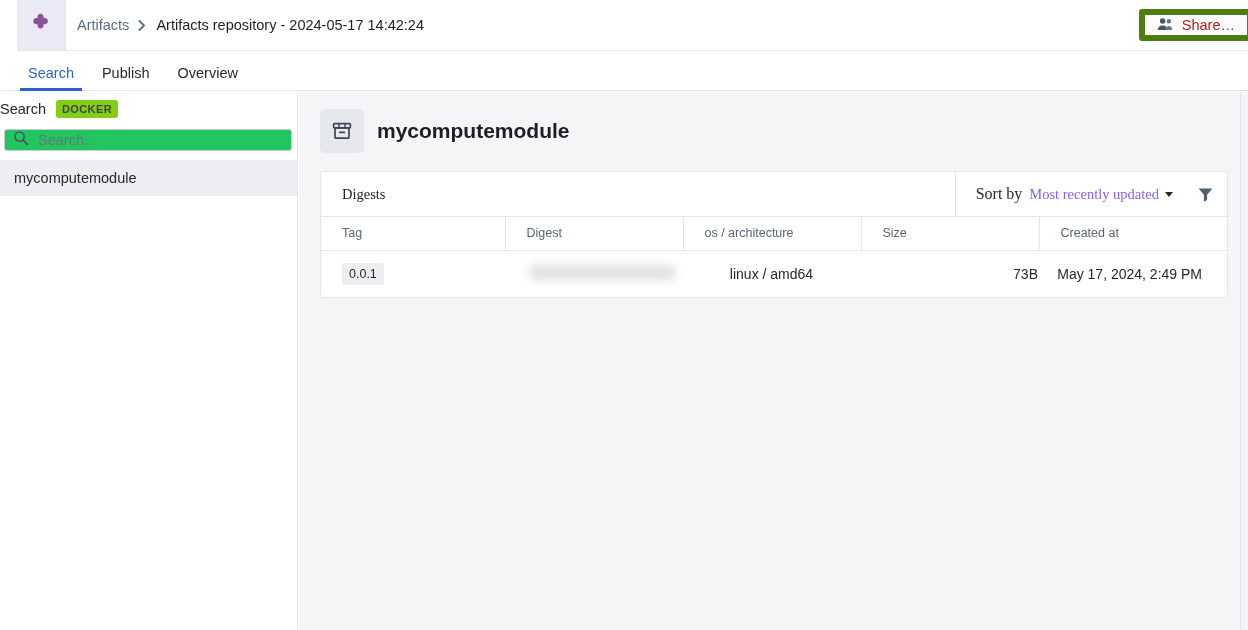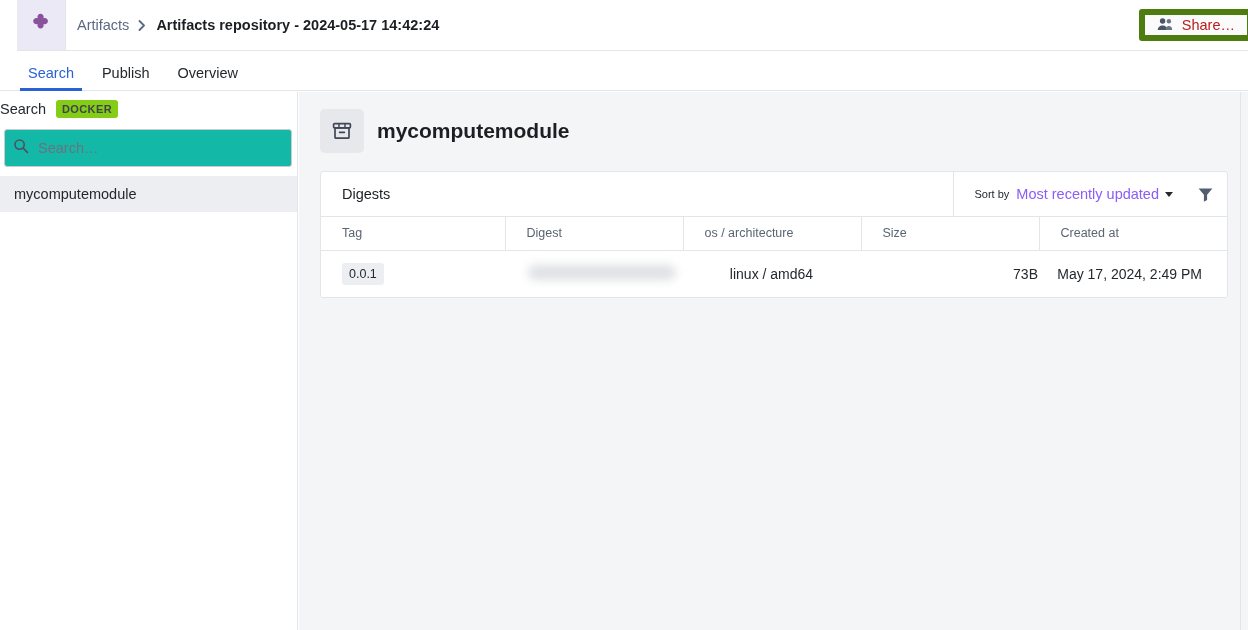--- a/index.html
+++ b/index.html
@@ -39,21 +39,21 @@
     cursor: pointer;
   }
   .crumb-sep {
     color: #5a6a85;
     font-size: 12px;
     font-weight: bold;
     display: flex; align-items: center;
   }
   .crumb-current {
     color: #1b1f23;
-    font-weight: bold;
+    font-weight: normal;
     font-size: 14.5px;
   }
   .share-btn {
     position: absolute;
     right: 12px; top: 9px;
     height: 32px;
     padding: 0 12px;
     background: #fbfbfc;
     border: 6px solid #4d7c0f;
     border-radius: 3px;
@@ -109,26 +109,26 @@
     background: #84cc16;
     color: #3d444d;
     font-size: 11px;
     font-weight: bold;
     letter-spacing: 0.4px;
     padding: 3px 6px;
     border-radius: 3px;
   }
   .search-wrap {
     margin: 3px 5px 0 4px;
-    height: 38px;
+    height: 22px;
     border: 1px solid #c9ccd3;
     border-radius: 3px;
     display: flex; align-items: center;
     padding: 0 8px;
-    background: #14b8a6;
+    background: #22c55e;
   }
   .search-input {
     border: none; outline: none;
     font-size: 14.5px;
     color: #24292e;
     background: transparent;
     margin-left: 7px;
     width: 100%;
     font-family: "Liberation Sans", sans-serif;
   }
@@ -178,35 +178,36 @@
     margin: 18px 12px 0 21px;
     background: #ffffff;
     border: 1px solid #e3e5e8;
     border-radius: 3px;
     overflow: hidden;
   }
   .card-head {
     height: 45px;
     display: flex; align-items: center;
     border-bottom: 1px solid #e3e5e8;
+    font-family: Liberation Serif, serif;
   }
   .card-title {
     font-size: 14.5px;
     color: #1b1f23;
     padding-left: 21px;
     flex: 1 1 auto;
   }
   .sort-area {
     display: flex; align-items: center;
     height: 45px;
     border-left: 1px solid #e3e5e8;
     padding: 0 12px 0 20px;
     gap: 7px;
   }
-  .sort-label { font-size: 11px; color: #24292e; }
+  .sort-label { font-size: 16px; color: #24292e; }
   .sort-value {
     font-size: 14.5px; color: #8b5cf6;
     display: flex; align-items: center; gap: 6px;
     cursor: pointer;
   }
   .caret {
     width: 0; height: 0;
     border-left: 4.5px solid transparent;
     border-right: 4.5px solid transparent;
     border-top: 5px solid #24292e;

